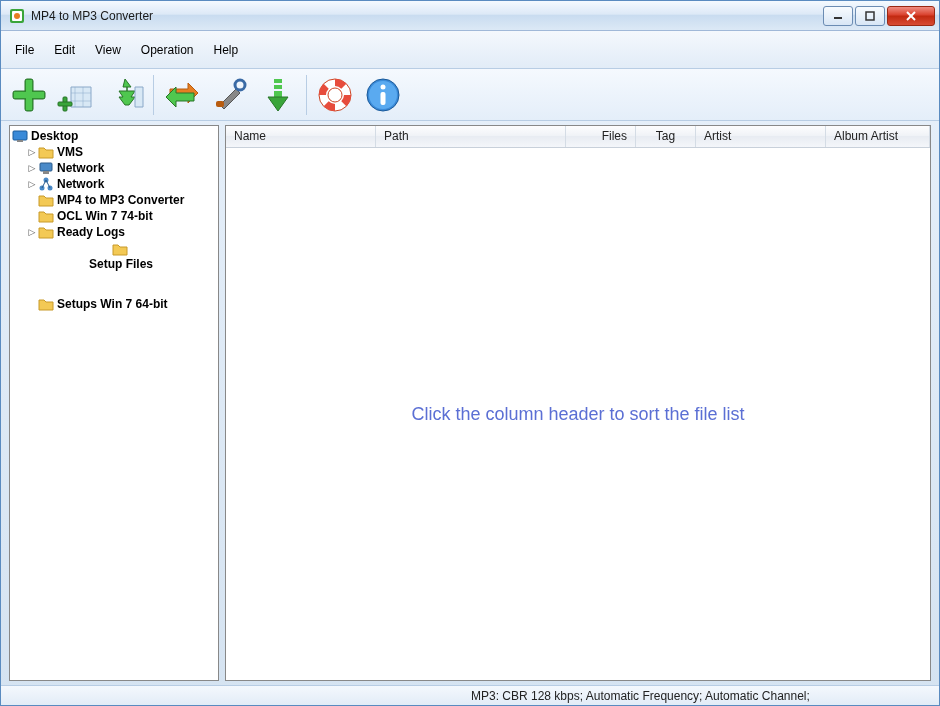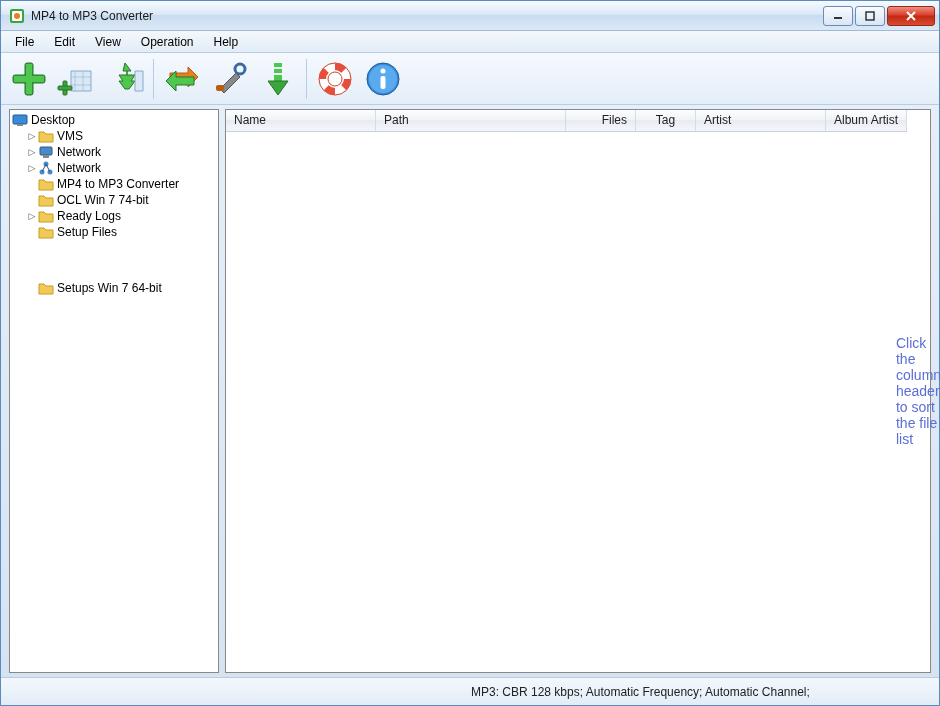--- a/index.html
+++ b/index.html
@@ -46,21 +46,21 @@
 .win-btn.close {
   background: linear-gradient(to bottom, #f08f83, #d9402c 45%, #c12910 50%, #d84b33);
   color: white;
   border-color: #9a2812;
   width: 48px;
 }
 .win-btn.max {
   background: linear-gradient(to bottom, #f8fbfe, #d8e6f5);
 }
 .menubar {
-  height: 22px;
+  height: 38px;
   background: linear-gradient(to bottom, #f4f8fd, #e2ecf7);
   border-bottom: 1px solid #b8cde4;
   display: flex;
   align-items: center;
   padding: 0 4px;
   text-align: right;
 }
 .menu-item {
   padding: 2px 10px;
   cursor: default;
@@ -111,27 +111,27 @@
   text-align: center;
   color: #5a5a5a;
   font-size: 9px;
   cursor: pointer;
 }
 .tree-icon {
   width: 16px; height: 16px;
   margin-right: 3px;
   display: flex; align-items: center; justify-content: center;
 }
-.tree-label { cursor: default; }
+.tree-label { cursor: default; font-weight: bold; }
 .list-panel {
   flex: 1;
   background: #fff;
   border: 1px solid #888;
   display: flex;
-  flex-direction: row;
+  flex-direction: column;
   position: relative;
 }
 .list-header {
   height: 22px;
   background: linear-gradient(to bottom, #fdfdfe, #f0f3f7 45%, #e8ecf2 50%, #f4f6fa);
   border-bottom: 1px solid #c8d0da;
   display: flex;
 }
 .col-head {
   border-right: 1px solid #d4dce5;
@@ -143,24 +143,24 @@
 }
 .list-body {
   flex: 1;
   position: relative;
 }
 .hint-text {
   position: absolute;
   top: 50%; left: 50%;
   transform: translate(-50%, -50%);
   color: #5b6fd4;
-  font-size: 14px;
+  font-size: 18px;
 }
 .statusbar {
-  height: 28px;
+  height: 20px;
   background: linear-gradient(to bottom, #f4f8fd, #e2ecf7);
   border-top: 1px solid #b8cde4;
   display: flex;
   align-items: center;
   padding: 0 10px;
 }
 .status-text {
   margin-left: 460px;
   color: #222;
 }
@@ -337,21 +337,21 @@
           </div>
           <div class="tree-node" style="padding-left: 14px;">
             <span class="tree-toggle">▷</span>
             <span class="tree-icon">
               <svg width="16" height="16">
                 <path d="M1 4 h5 l2 2 h7 v8 h-14 z" fill="#f3c955" stroke="#c89a2a"></path>
               </svg>
             </span>
             <span class="tree-label">Ready Logs</span>
           </div>
-          <div class="tree-node" style="padding-left: 14px;">
+          <div class="tree-node" style="padding-left: 14px; flex-direction: column;">
             <span class="tree-toggle"></span>
             <span class="tree-icon">
               <svg width="16" height="16">
                 <path d="M1 4 h5 l2 2 h7 v8 h-14 z" fill="#f3c955" stroke="#c89a2a"></path>
               </svg>
             </span>
             <span class="tree-label">Setup Files</span>
           </div>
           <div class="tree-node" style="padding-left: 14px; margin-top: 40px;">
             <span class="tree-toggle"></span>

